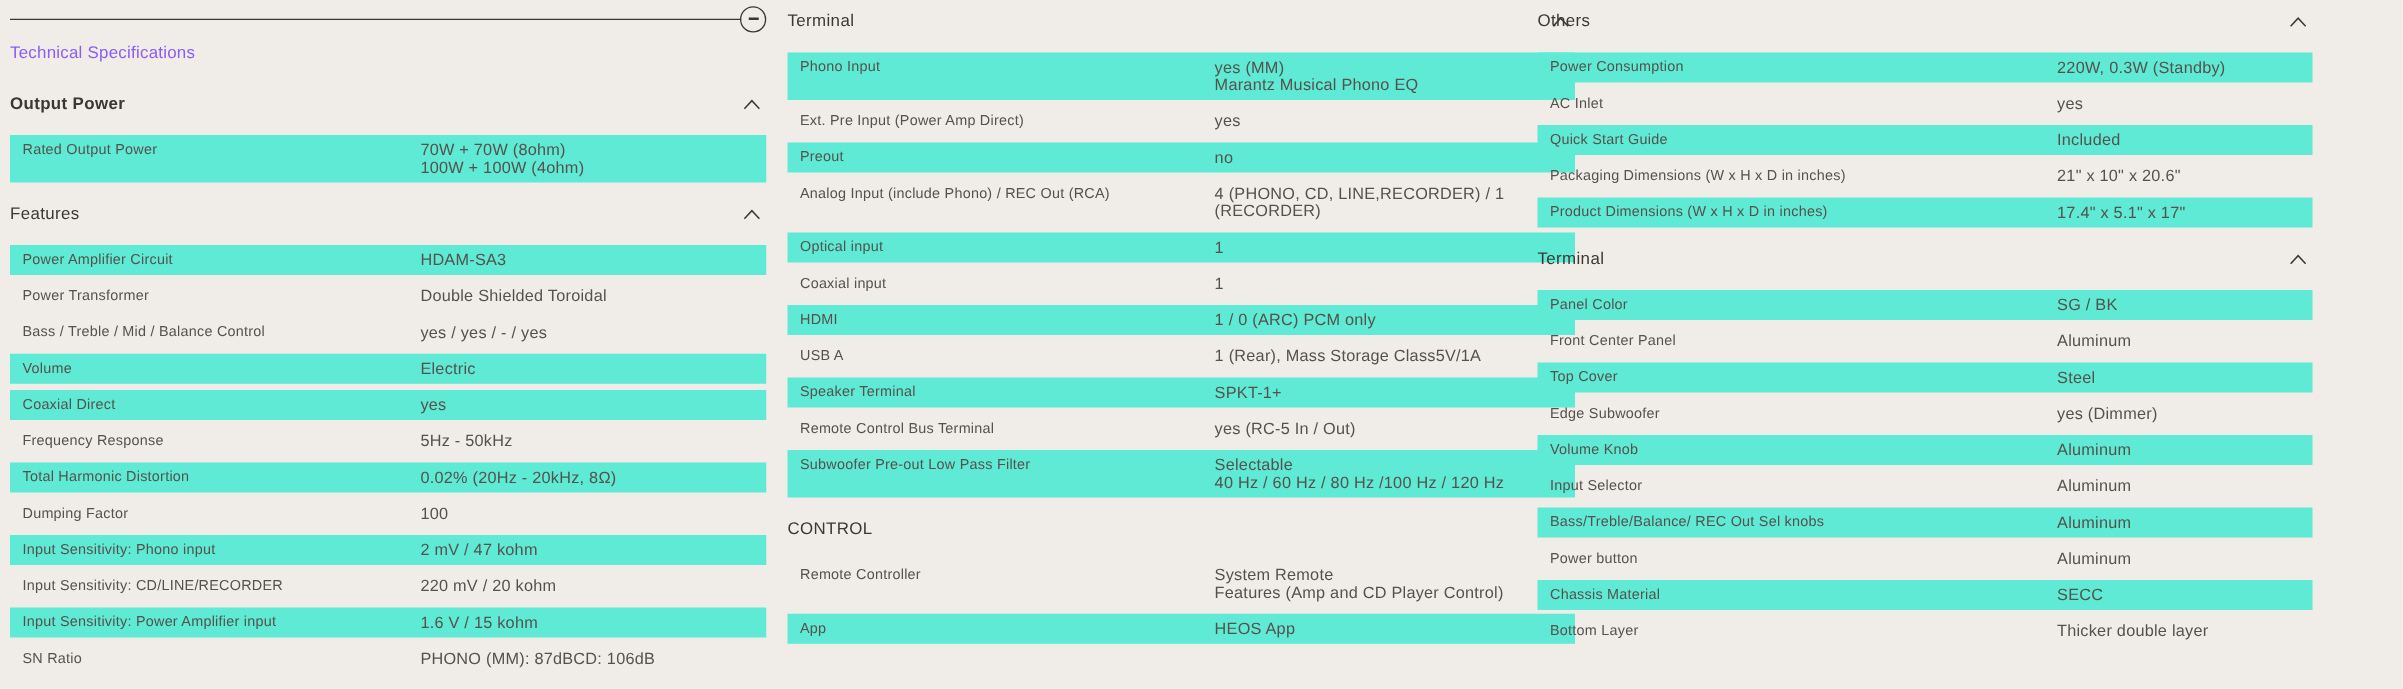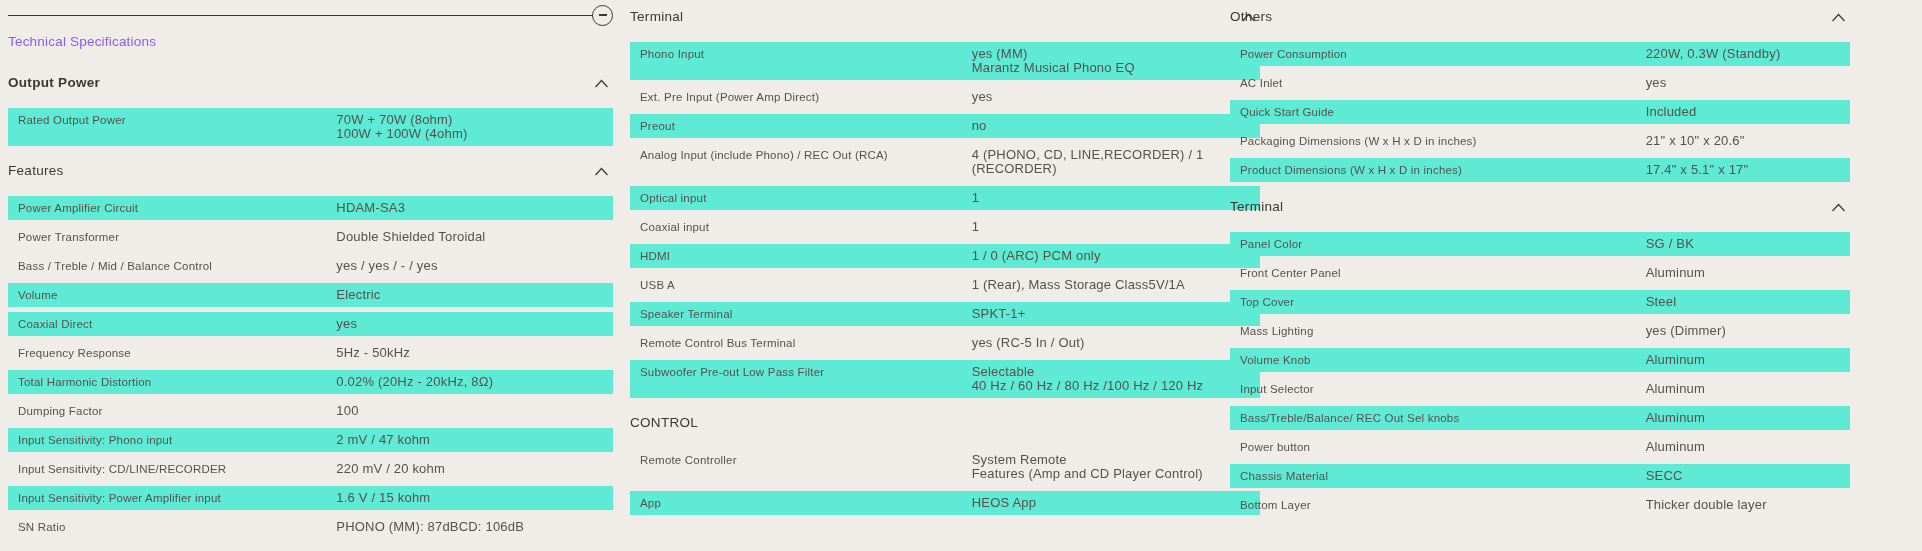--- a/index.html
+++ b/index.html
@@ -285,21 +285,21 @@
             </div>
             <div class="spec-row">
               <span class="row-label">Front Center Panel</span>
               <span class="row-value">Aluminum</span>
             </div>
             <div class="spec-row shaded">
               <span class="row-label">Top Cover</span>
               <span class="row-value">Steel</span>
             </div>
             <div class="spec-row">
-              <span class="row-label">Mass Lighting</span>
+              <span class="row-label">Edge Subwoofer</span>
               <span class="row-value">yes (Dimmer)</span>
             </div>
             <div class="spec-row shaded">
               <span class="row-label">Volume Knob</span>
               <span class="row-value">Aluminum</span>
             </div>
             <div class="spec-row">
               <span class="row-label">Input Selector</span>
               <span class="row-value">Aluminum</span>
             </div>

